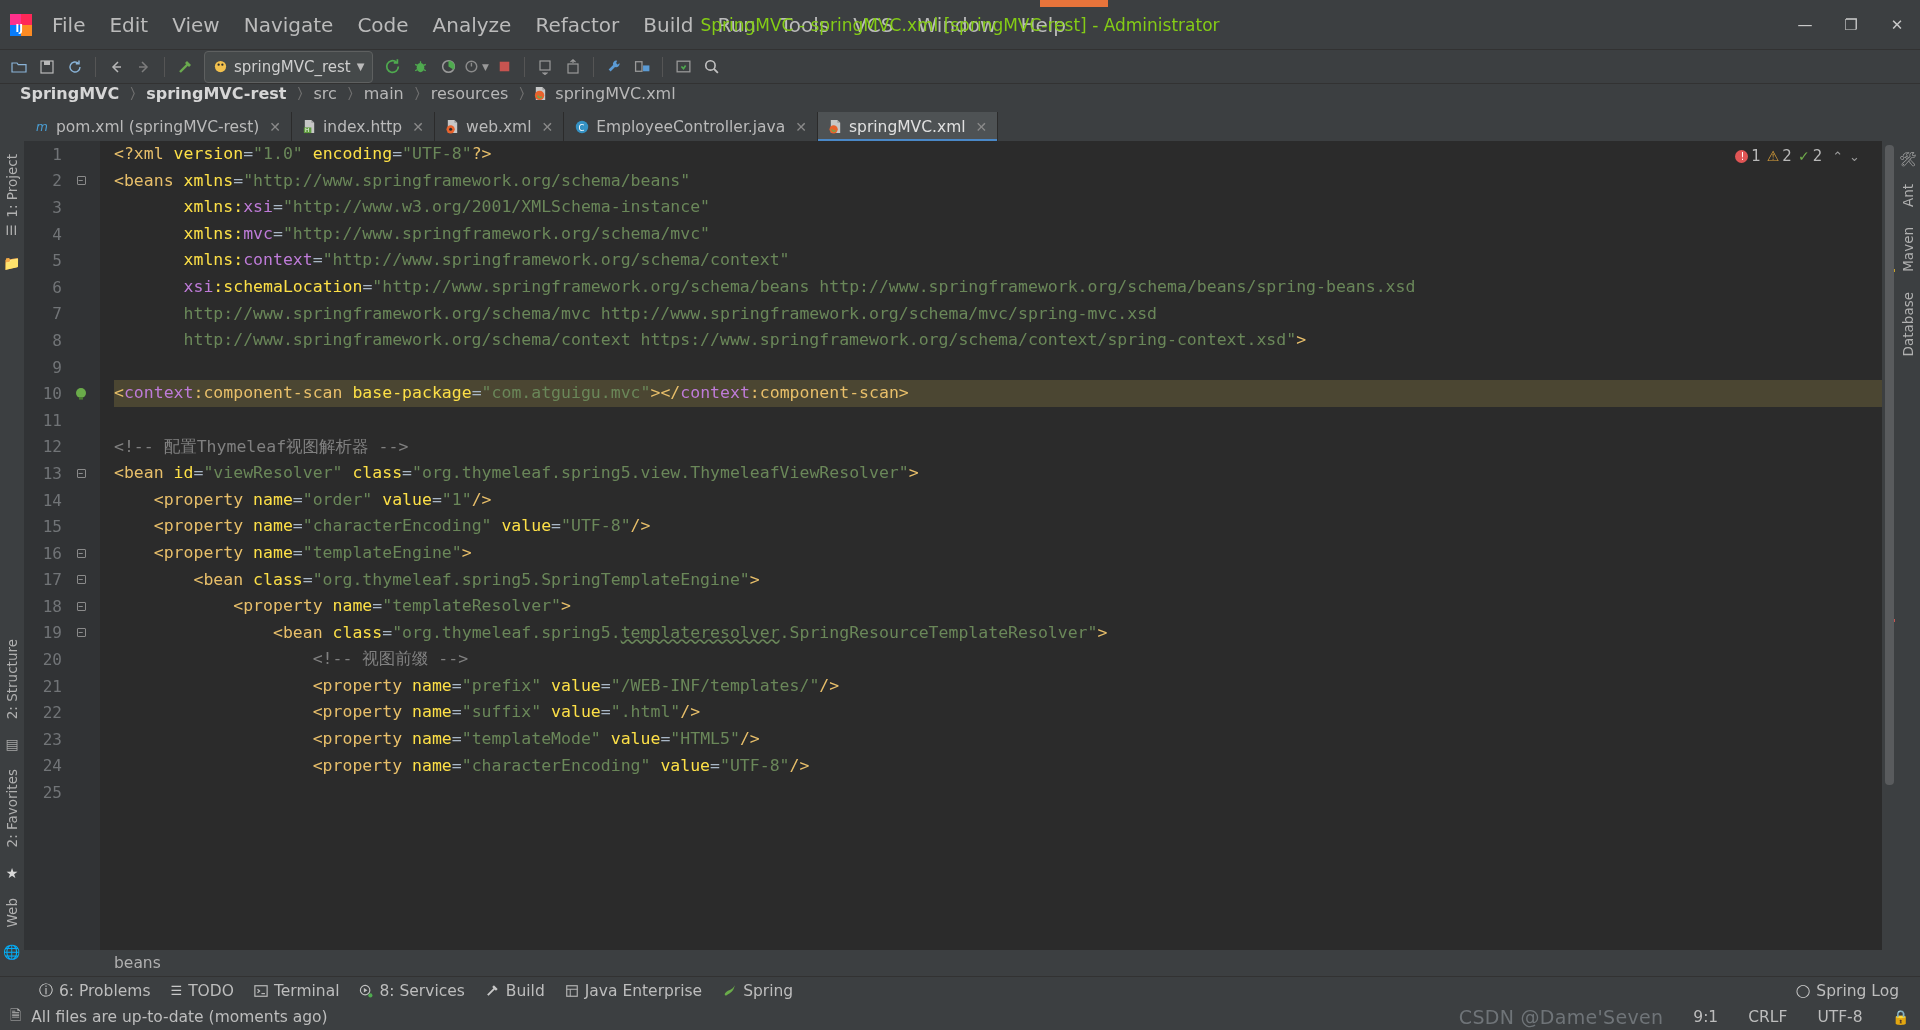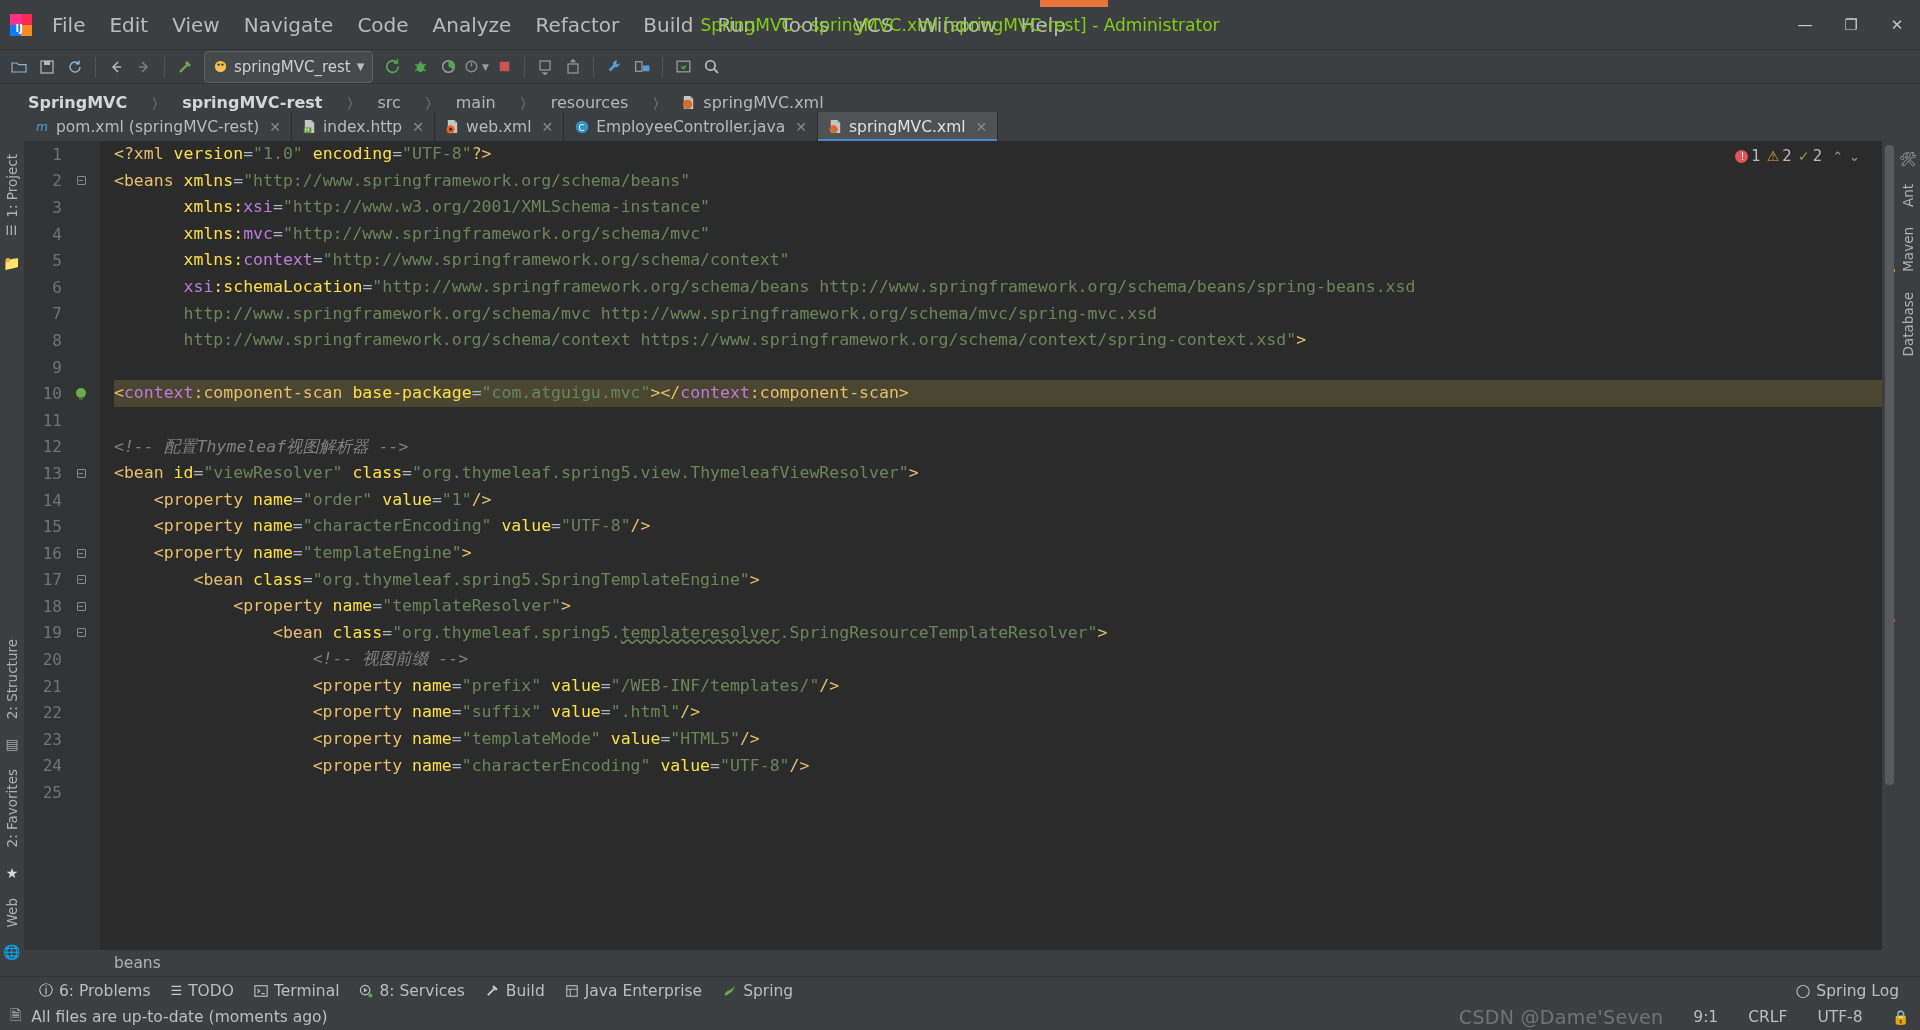--- a/index.html
+++ b/index.html
@@ -41,22 +41,22 @@
   }
   .tb-sep { width: 1px; height: 20px; background: #555; margin: 0 5px; flex-shrink: 0; }
   .run-config {
     display: flex; align-items: center; gap: 6px; height: 32px; padding: 0 8px;
     border: 1px solid #5e6060; border-radius: 4px; background: #45494a;
     color: #cfcfcf; font-size: 15px; margin: 0 4px; white-space: nowrap;
   }
 
   
   .breadcrumb {
-    height: 28px; background: #3c3f41; display: flex; align-items: flex-end;
-    padding-left: 26px; gap: 18px; flex-shrink: 0; font-size: 16px;
+    height: 28px; background: #3c3f41; display: flex; align-items: flex-start;
+    padding-left: 18px; gap: 4px; flex-shrink: 0; font-size: 16px;
   }
   .bc-item { color: #b7b7b7; padding: 0 2px; white-space: nowrap; }
   .bc-item.bold { color: #d6d6d6; font-weight: bold; }
   .bc-sep { color: #707070; font-size: 15px; padding: 0 5px; }
 
   
   .tabbar { height: 29px; background: #3c3f41; display: flex; align-items: stretch; flex-shrink: 0; }
   .tab {
     display: flex; align-items: center; gap: 6px; padding: 0 10px;
     color: #bababa; font-size: 15.5px; border-right: 1px solid #2b2b2b;
@@ -102,21 +102,21 @@
     font-size: 16.5px; padding-left: 14px;
   }
   .cline { height: 26.6px; line-height: 26.6px; white-space: pre; }
   .cline.hl { background: #4b4632; }
 
   .tok-tag { color: #e8bf6a; }
   .tok-ns { color: #be7bd8; }
   .tok-attr { color: #fde047; }
   .tok-str { color: #6a8759; }
   .tok-punct { color: #a9b7c6; }
-  .tok-comment { color: #808080; font-style: italic; }
+  .tok-comment { color: #808080; }
   .tok-proc { color: #e8bf6a; }
   .squig { text-decoration: underline wavy #6a8759; text-decoration-skip-ink: none; }
 
   
   .inspect {
     position: absolute; top: 6px; right: 36px; display: flex; align-items: center;
     gap: 6px; font-size: 15px; color: #b8b8b8; z-index: 5;
   }
   .ins-chip { display: flex; align-items: center; gap: 3px; }
   .dot { width: 13px; height: 13px; border-radius: 50%; display:inline-block; }

